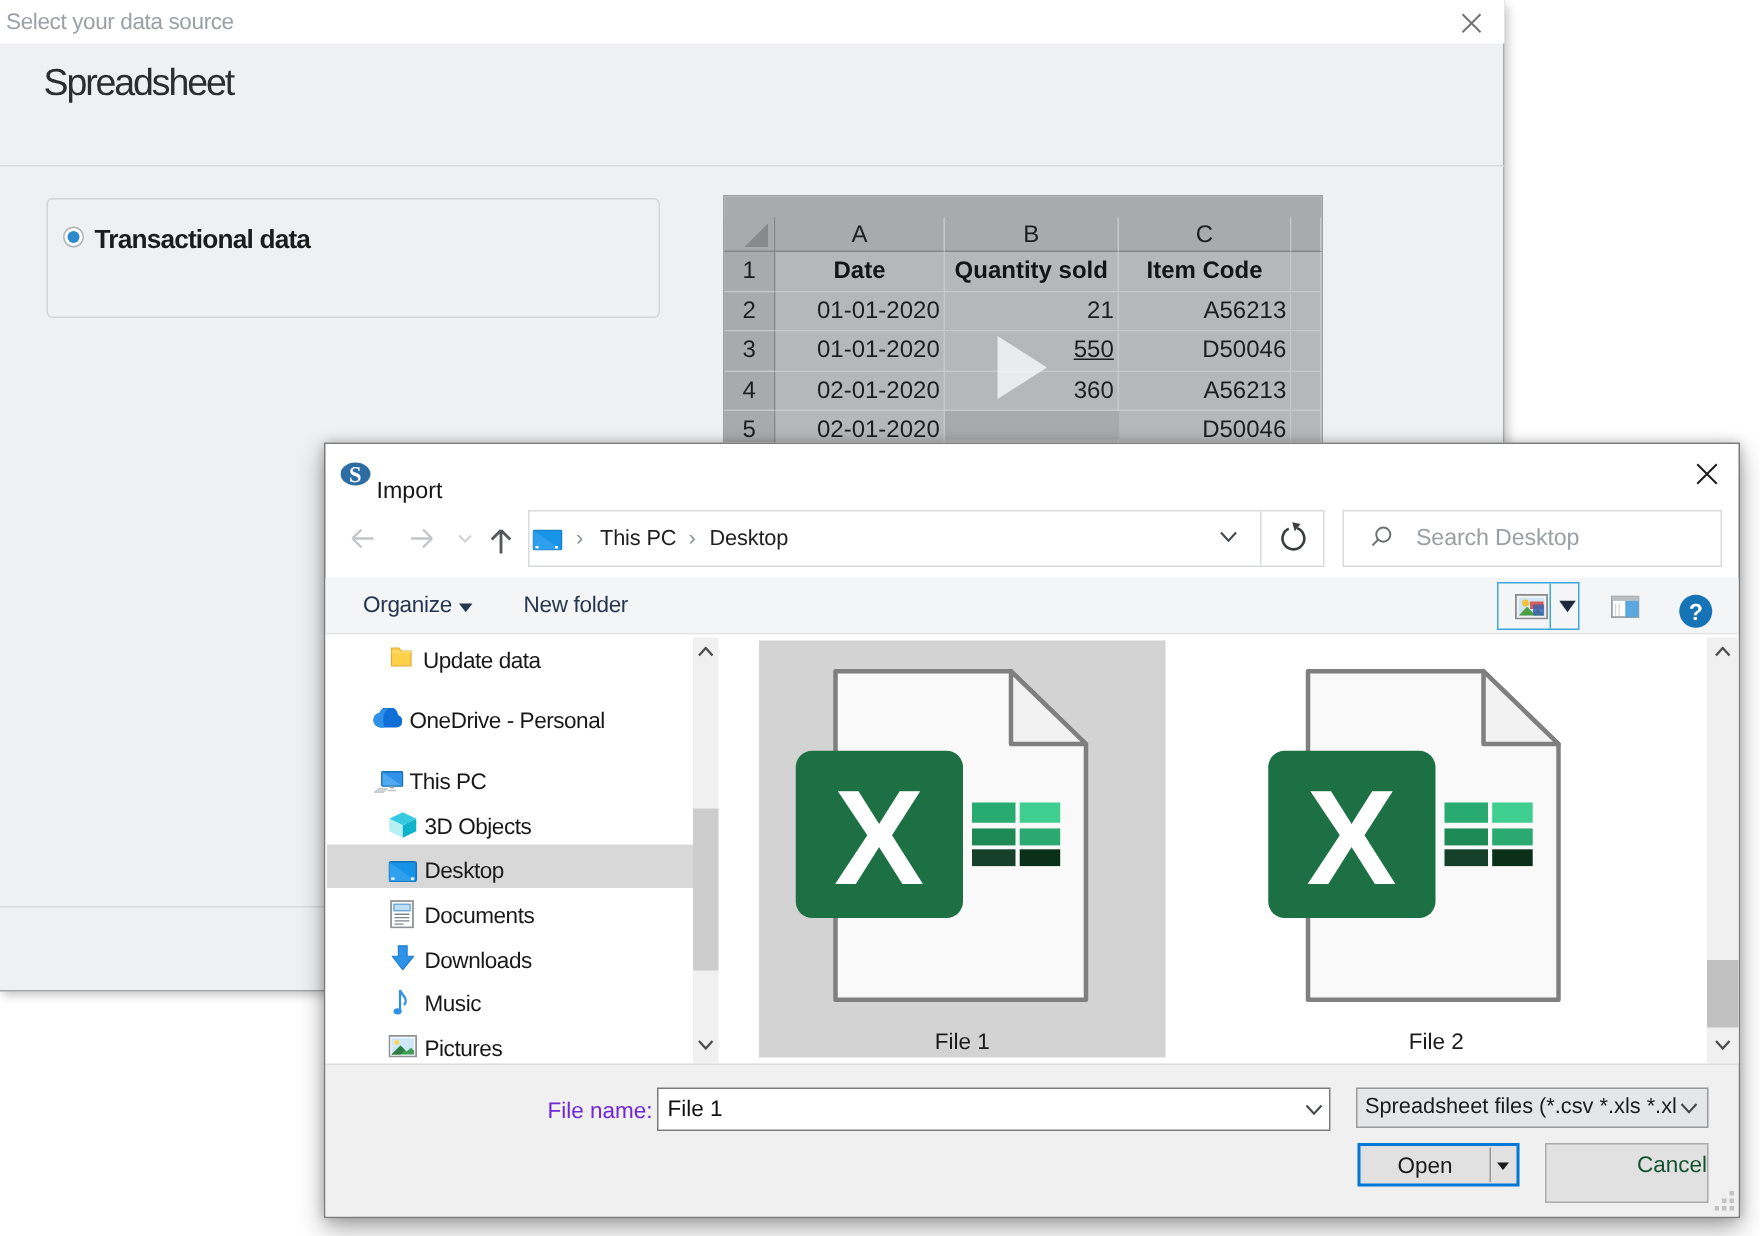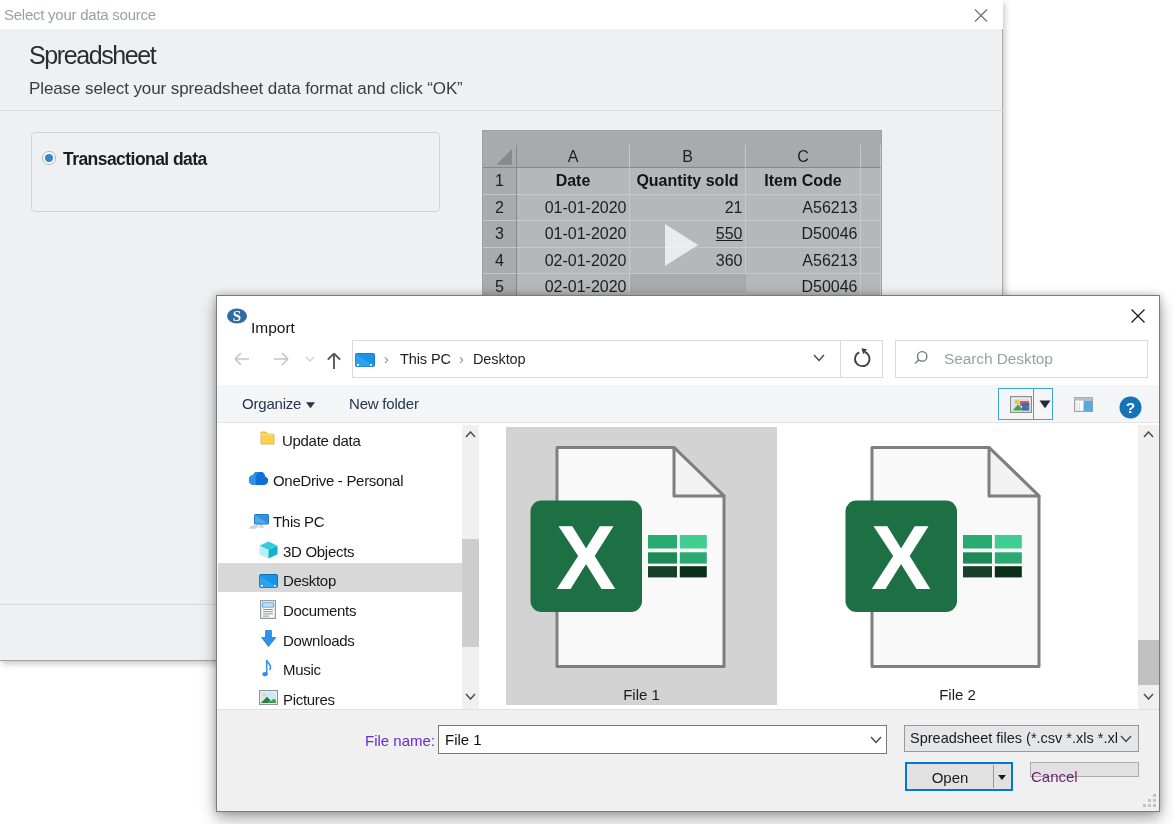--- a/index.html
+++ b/index.html
@@ -72,22 +72,22 @@
   #fn-label { left:148px; top:436px; font-size:15px; color:#6d28d9; }
   #fn-combo { left:221px; top:429px; width:449px; height:29px; border:1px solid #7a7a7a; background:#fff; }
   #fn-combo span { position:absolute; left:6px; top:5px; font-size:15px; color:#111; }
   #ft-combo { left:687px; top:429px; width:235px; height:27px; border:1px solid #999; background:#e4e6e7; }
   #ft-combo span { position:absolute; left:5px; top:4px; width:208px; overflow:hidden; font-size:14.5px; letter-spacing:0px; color:#1b1b1b; white-space:nowrap; }
   #btn-open { left:688px; top:466px; width:108px; height:29px; border:2px solid #0078d7; background:#e1e1e1; }
   #btn-open .lbl { position:absolute; left:0; top:5px; width:86px; text-align:center; font-size:15px; color:#1b1b1b; }
   #btn-open .sep { position:absolute; left:86px; top:1px; width:1px; height:23px; background:#999; }
   #btn-open .arr { position:absolute; left:91px; top:11px; width:0; height:0;
      border-top:5.5px solid #1b1b1b; border-left:4.5px solid transparent; border-right:4.5px solid transparent; }
-  #btn-cancel { left:813px; top:466px; width:109px; height:15px; border:1px solid #adadad; background:#e1e1e1;
-     text-align:left; font-size:15px; color:#701a75; line-height:27px; }
+  #btn-cancel { left:813px; top:466px; width:109px; height:40px; border:1px solid #adadad; background:#e1e1e1;
+     text-align:right; font-size:15px; color:#14532d; line-height:27px; }
 </style>
 </head>
 <body>
 <svg width="0" height="0" style="position:absolute;">
   <defs>
     <g id="xlicon">
       <path d="M27 5.5 H144 L194 54 V224.5 H27 Z" fill="#f9f9f9" stroke="#7f7f7f" stroke-width="3" stroke-linejoin="round"></path>
       <path d="M144 5.5 V54 H194 Z" fill="#f2f2f2" stroke="#7f7f7f" stroke-width="3" stroke-linejoin="round"></path>
       <rect x="0.5" y="58.5" width="111.5" height="111.5" rx="11" fill="#1d7044"></rect>
       <text x="56" y="147" font-size="90" font-weight="bold" fill="#fff" text-anchor="middle" font-family="Liberation Sans">X</text>
@@ -104,21 +104,20 @@
 
   <div class="abs" id="dlg1">
     <div class="abs" id="dlg1-title">
         <span>Select your data source</span>
       </div>
     <svg class="abs" id="dlg1-x" viewBox="0 0 14 14">
         <path d="M1 1.5 L13 13.5 M13 1.5 L1 13.5" stroke="#6f6f6f" stroke-width="1.2" fill="none"></path>
       </svg>
     <div class="abs" id="dlg1-head">
       <div class="abs" id="h-spread">Spreadsheet</div>
-      <div class="abs" id="h-sub">Please select your spreadsheet data format and click “OK”</div>
     </div>
     <div class="abs" id="optbox"></div>
     <div class="abs" id="radio">
         <i></i>
       </div>
     <div class="abs" id="opt-t">Transactional data</div>
     <div class="abs" id="dlg1-footline" style="left:0;top:604px;width:1003px;height:1px;background:#d8dadb;"></div>
   </div>
 
   <div class="abs" id="prev">

